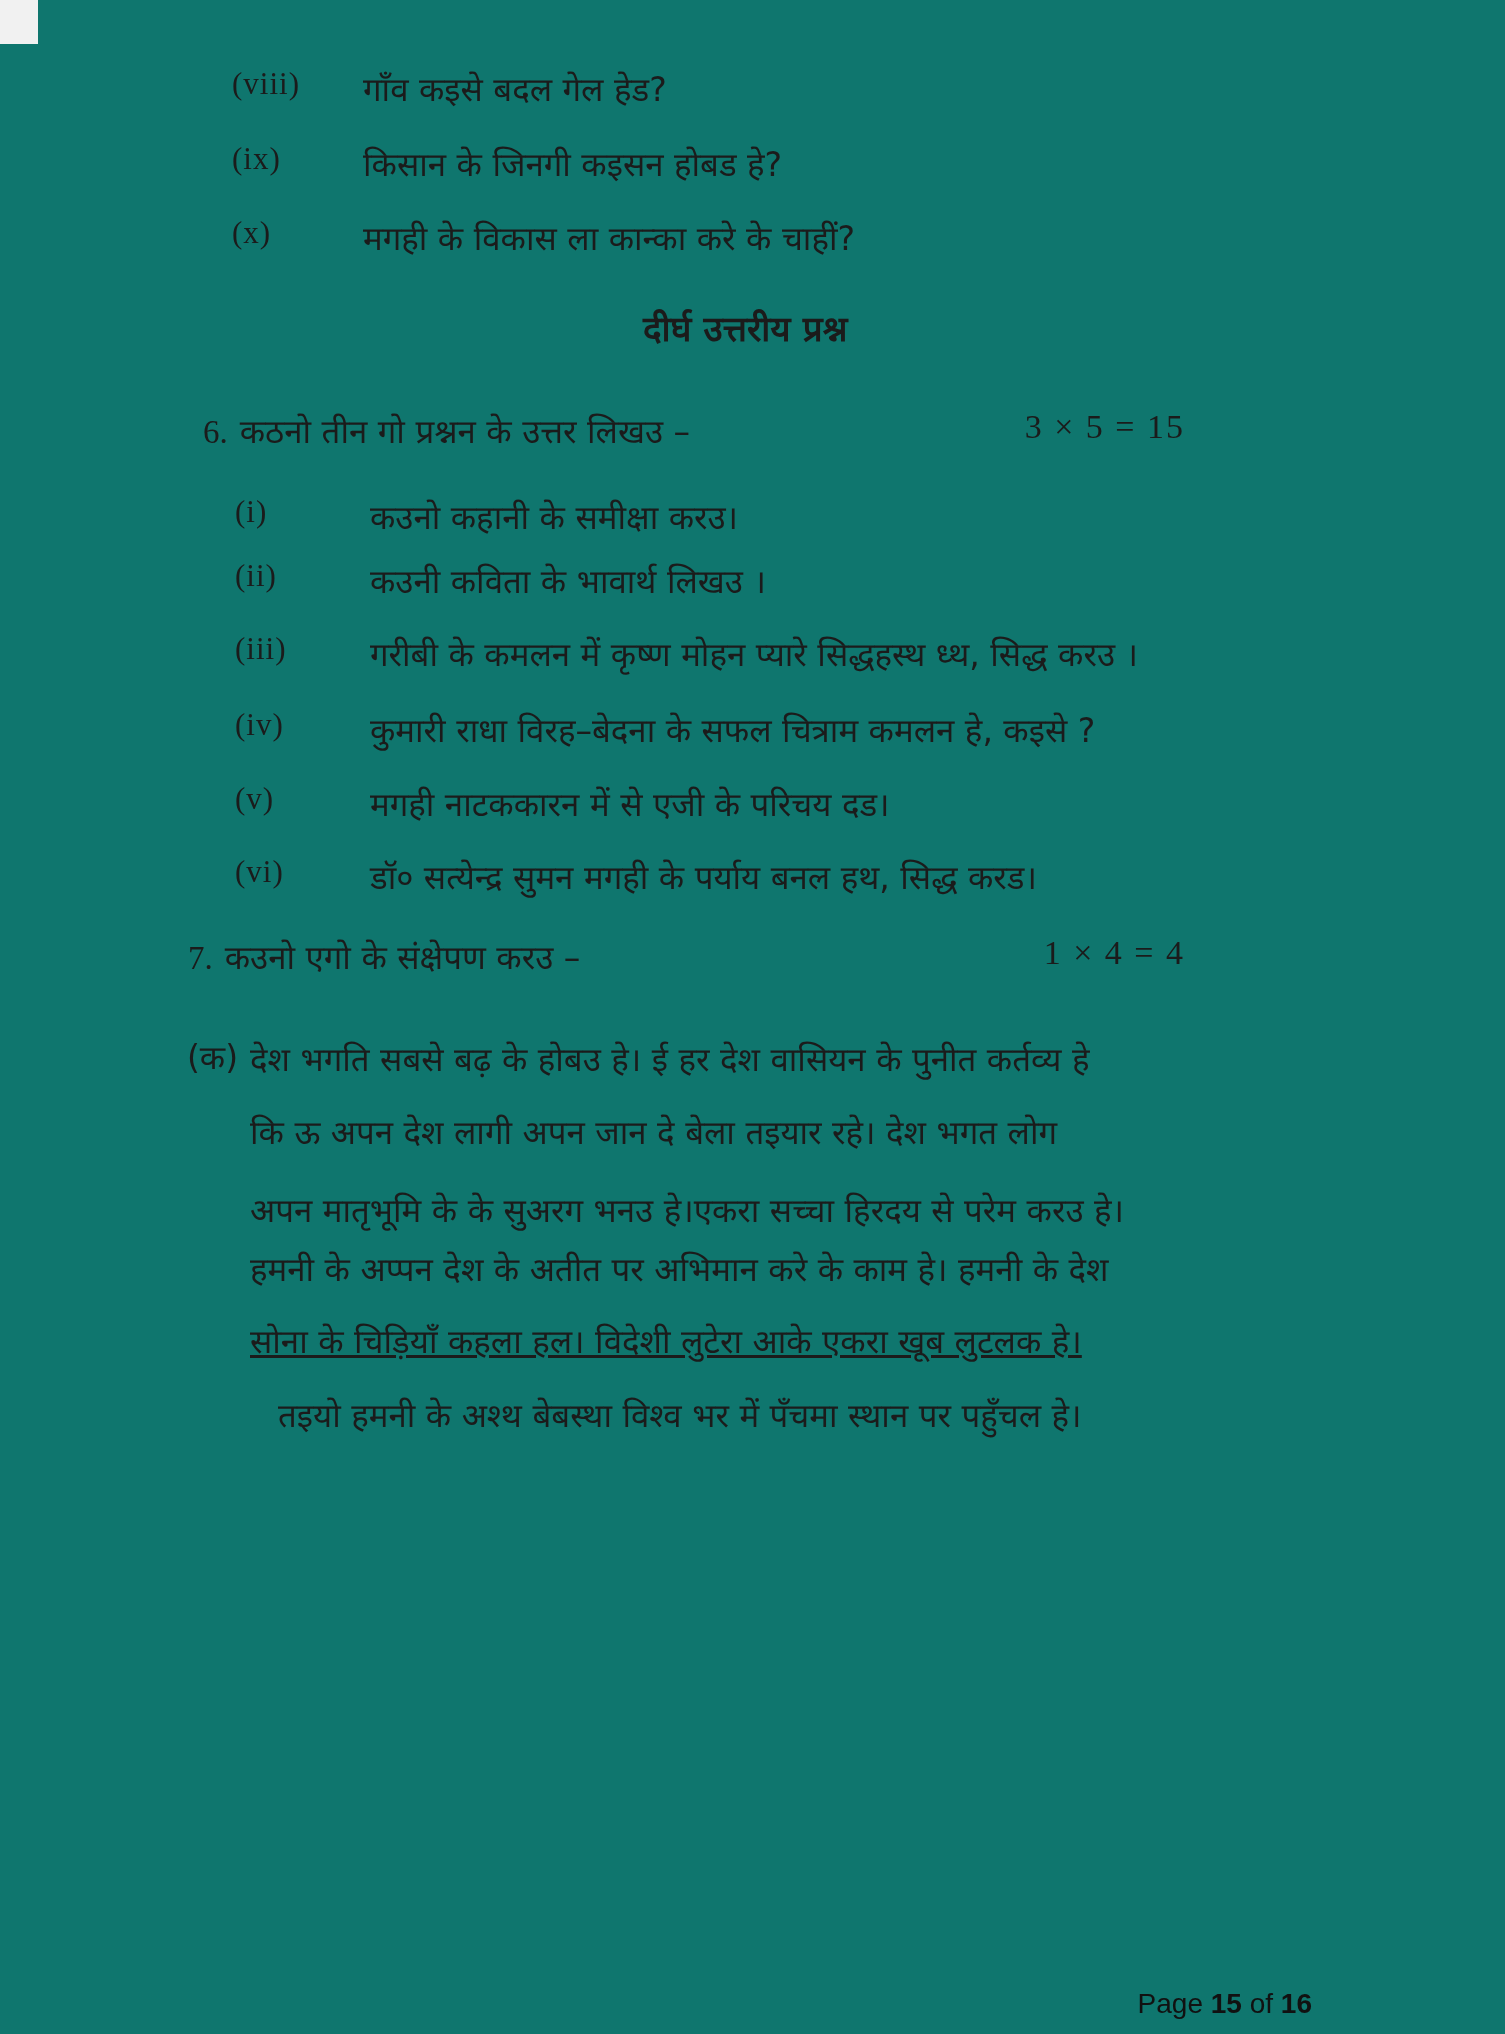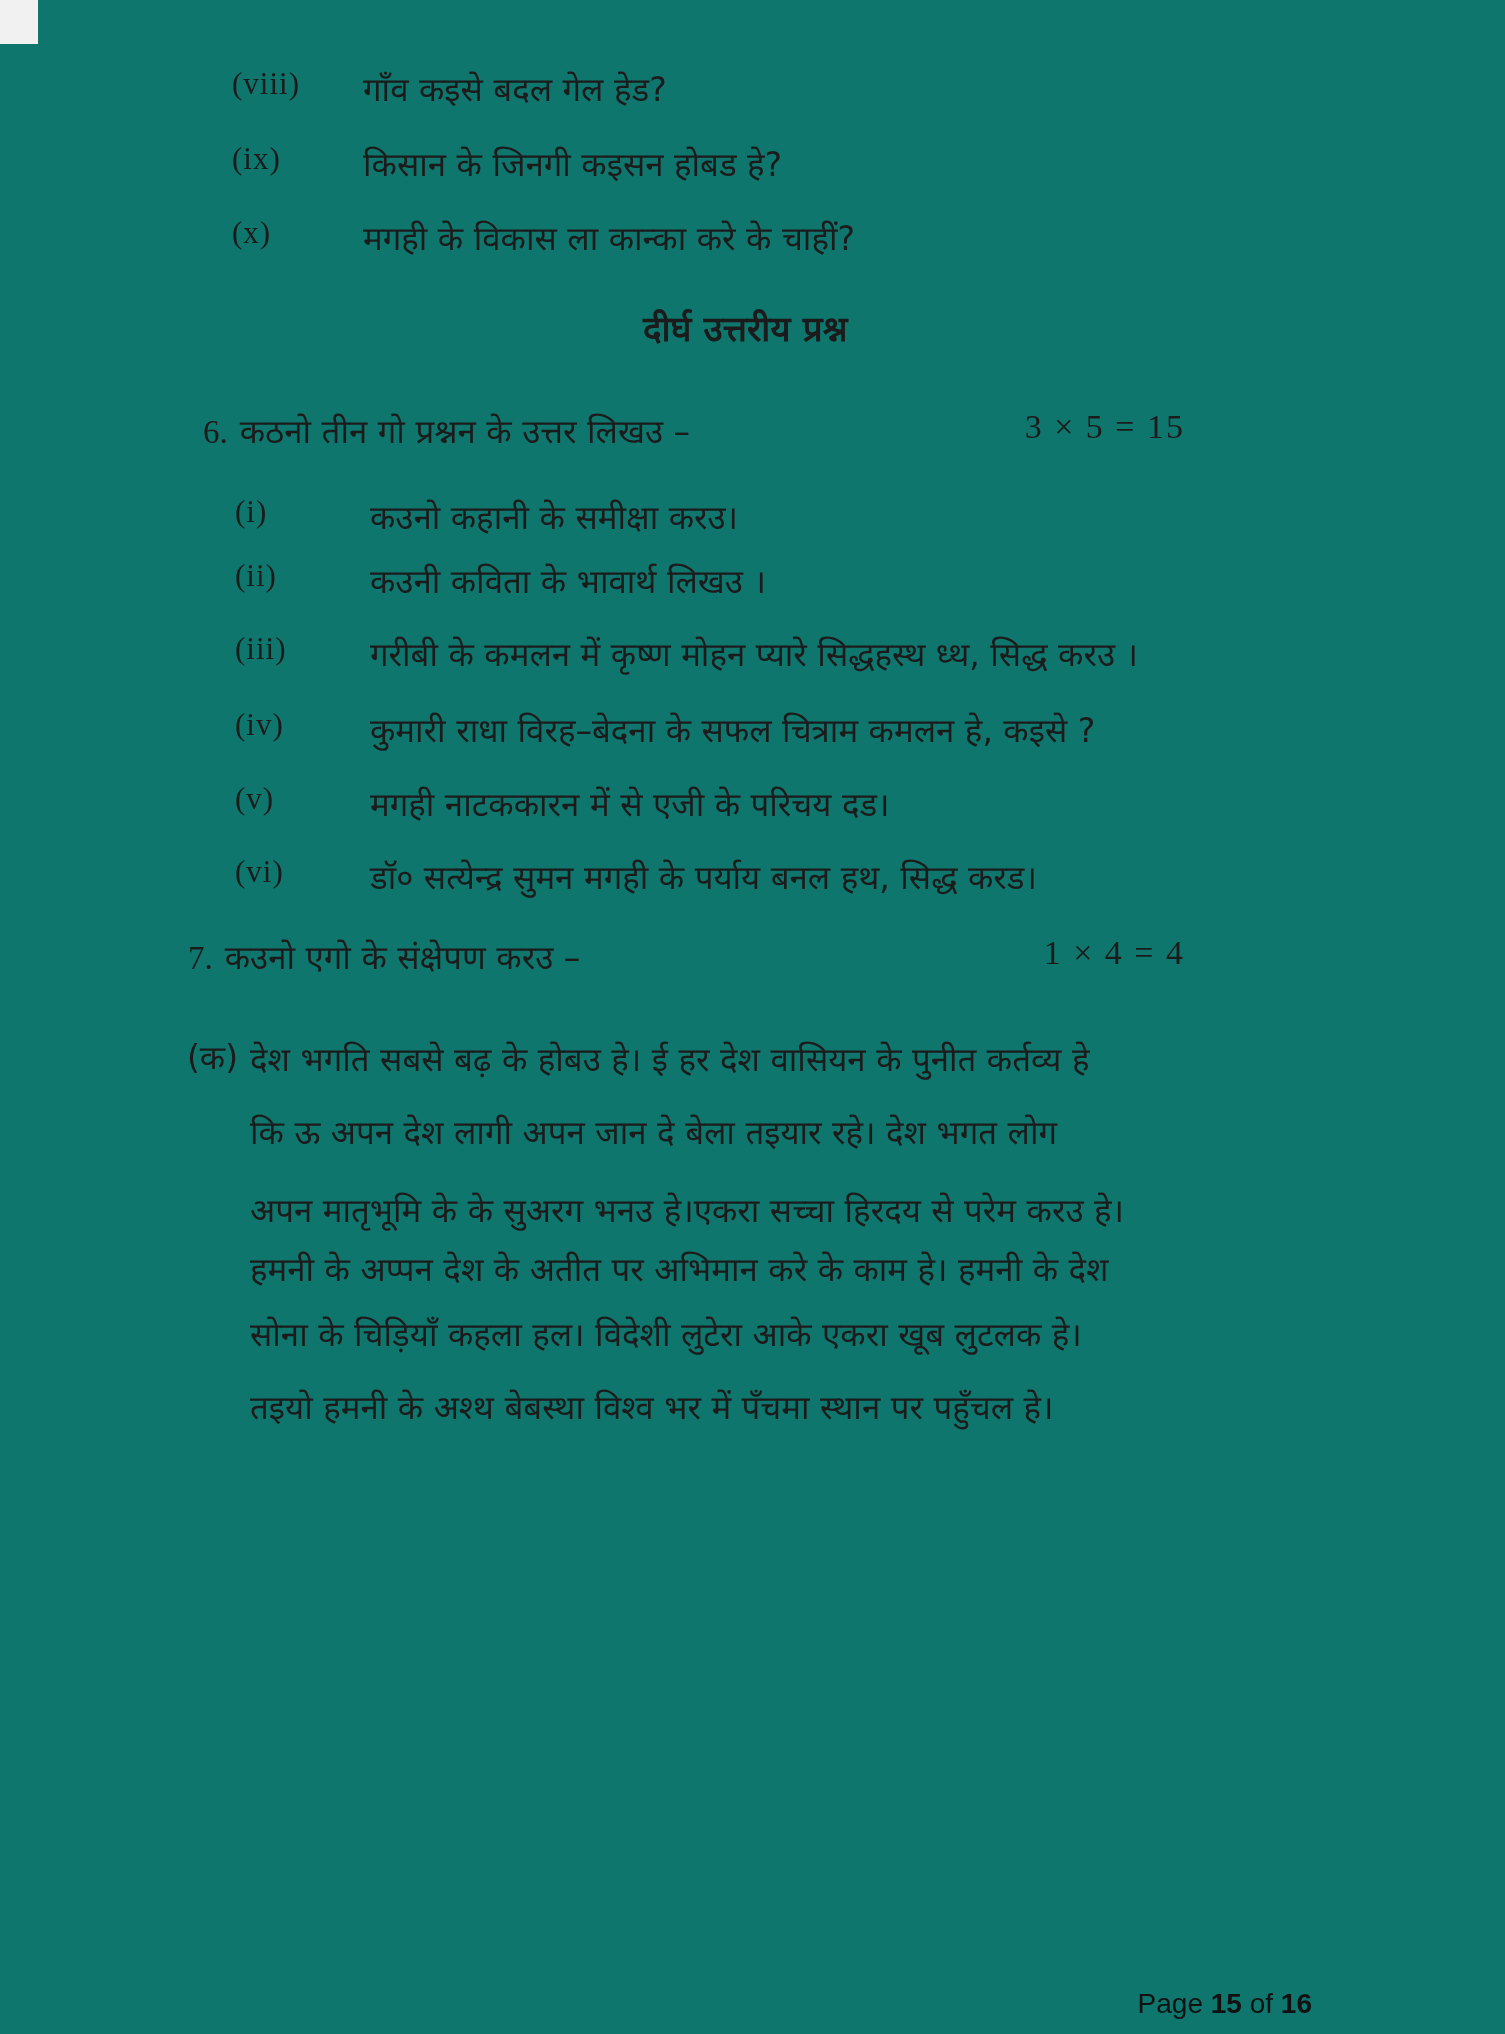--- a/index.html
+++ b/index.html
@@ -33,22 +33,22 @@
     font-size: 35px; font-weight: bold; white-space: nowrap;
   }
 
   .passage-label { position: absolute; left: 187px; top: 1034px; font-size: 33px; }
   .plines { position: absolute; left: 250px; top: 1036px; width: 1110px; }
   .pline  { position: absolute; left: 0; white-space: nowrap; font-size: 33px; text-align: right; }
   .pline.l0 { top: 0; }
   .pline.l1 { top: 73px; }
   .pline.l2 { top: 151px; }
   .pline.l3 { top: 210px; }
-  .pline.l4 { top: 275px; }
-  .pline.l5 { top: 348px; }
+  .pline.l4 { top: 282px; text-decoration: underline; }
+  .pline.l5 { top: 356px; margin-left: 28px; }
 
   .footer {
     position: absolute; right: 193px; top: 1988px;
     font-family: "Liberation Sans", sans-serif;
     font-size: 28px; color: #111; white-space: nowrap; text-align: right;
   }
   .footer .bold { font-weight: bold; }
 
   .scan-artifact {
     position: absolute; left: 0; top: 0; width: 38px; height: 44px;

